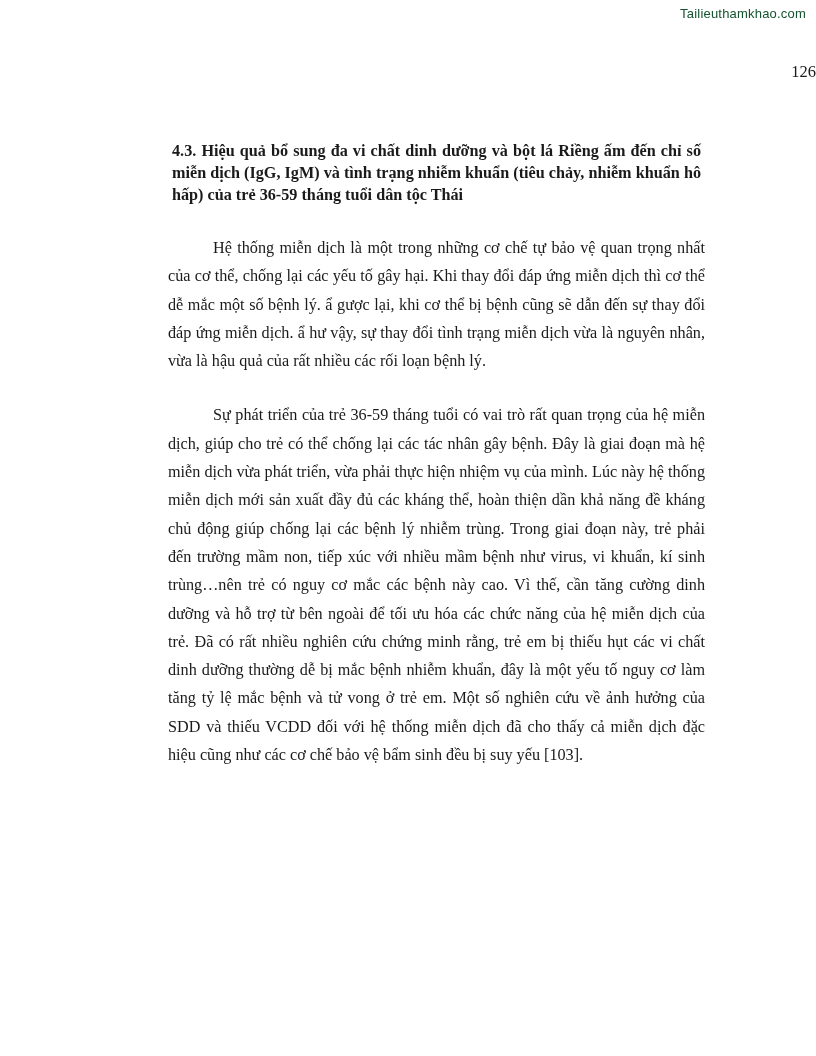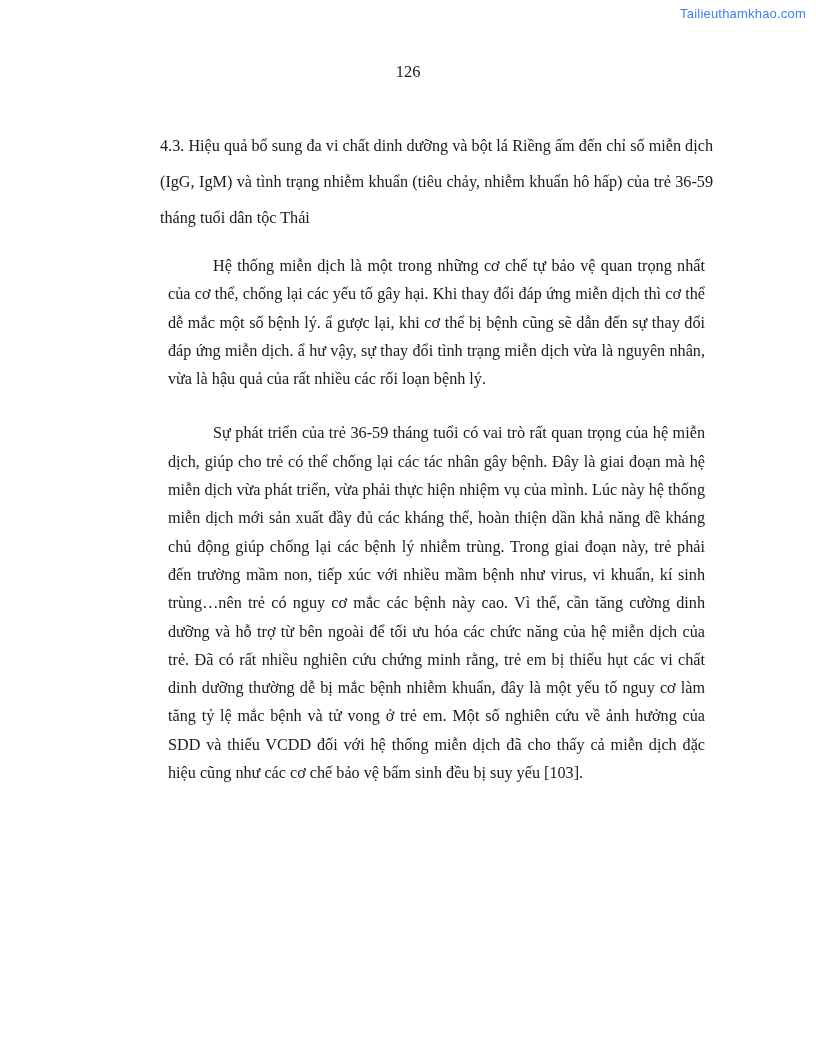--- a/index.html
+++ b/index.html
@@ -1,20 +1,20 @@
 <!DOCTYPE html>
 <html><head>
   <meta charset="utf-8">
   <style>
     html, body { margin: 0; padding: 0; background: #ffffff; }
     body { width: 816px; height: 1056px; position: relative; overflow: hidden; font-family: "Liberation Serif", "DejaVu Serif", serif; color: #1a1a1a; }
-    .watermark { position: absolute; top: 6px; right: 10px; font-family: "Liberation Sans", "DejaVu Sans", sans-serif; font-size: 13px; color: #3b82f6; letter-spacing: 0.2px; }
-    .page-number { position: absolute; top: 62px; left: 0; width: 816px; text-align: center; font-size: 16.5px; }
+    .watermark { position: absolute; top: 6px; right: 10px; font-family: "Liberation Sans", "DejaVu Sans", sans-serif; font-size: 13px; color: #14532d; letter-spacing: 0.2px; }
+    .page-number { position: absolute; top: 62px; left: 0; width: 816px; text-align: right; font-size: 16.5px; }
     .content { position: absolute; left: 160px; top: 128px; width: 553px; font-size: 16.2px; }
-    .h1 { font-weight: normal; line-height: 36px; text-align: justify; margin: 0; }
+    .h1 { font-weight: bold; line-height: 22px; text-align: justify; margin: 12px; }
     .h2 { font-weight: bold; font-style: italic; line-height: 27px; margin: 0; text-align: justify; }
     p.para { margin: 8px; line-height: 28.3px; text-align: justify; text-indent: 45px; }
     .gap { height: 10px; }
   </style>
 </head>
 <body>
 
 <div class="watermark">Tailieuthamkhao.com</div>
 <div class="page-number">126</div>
 

